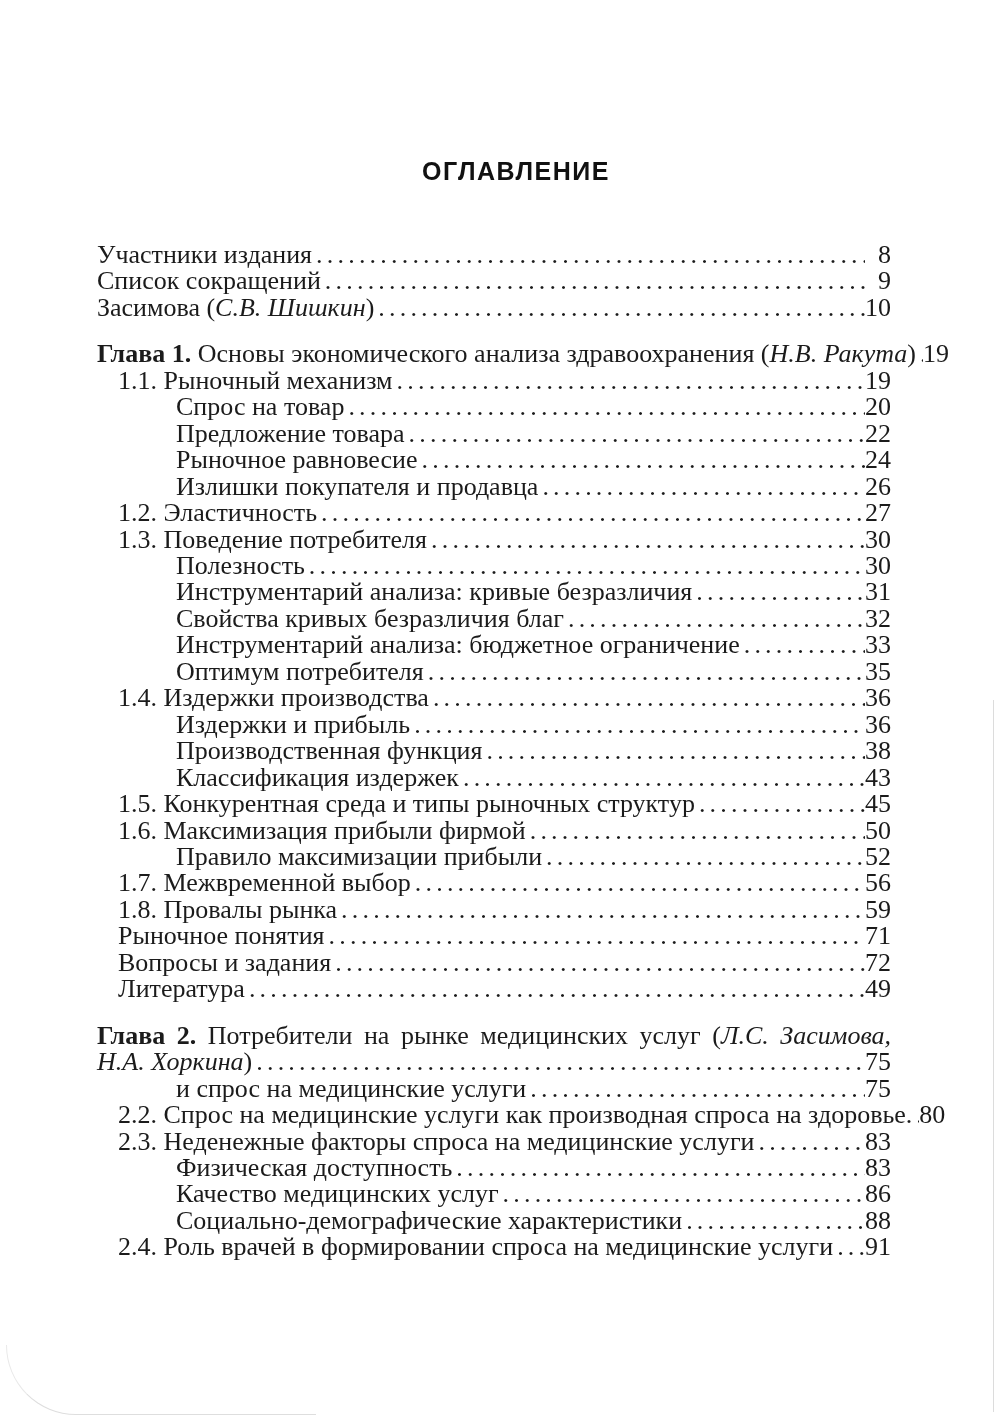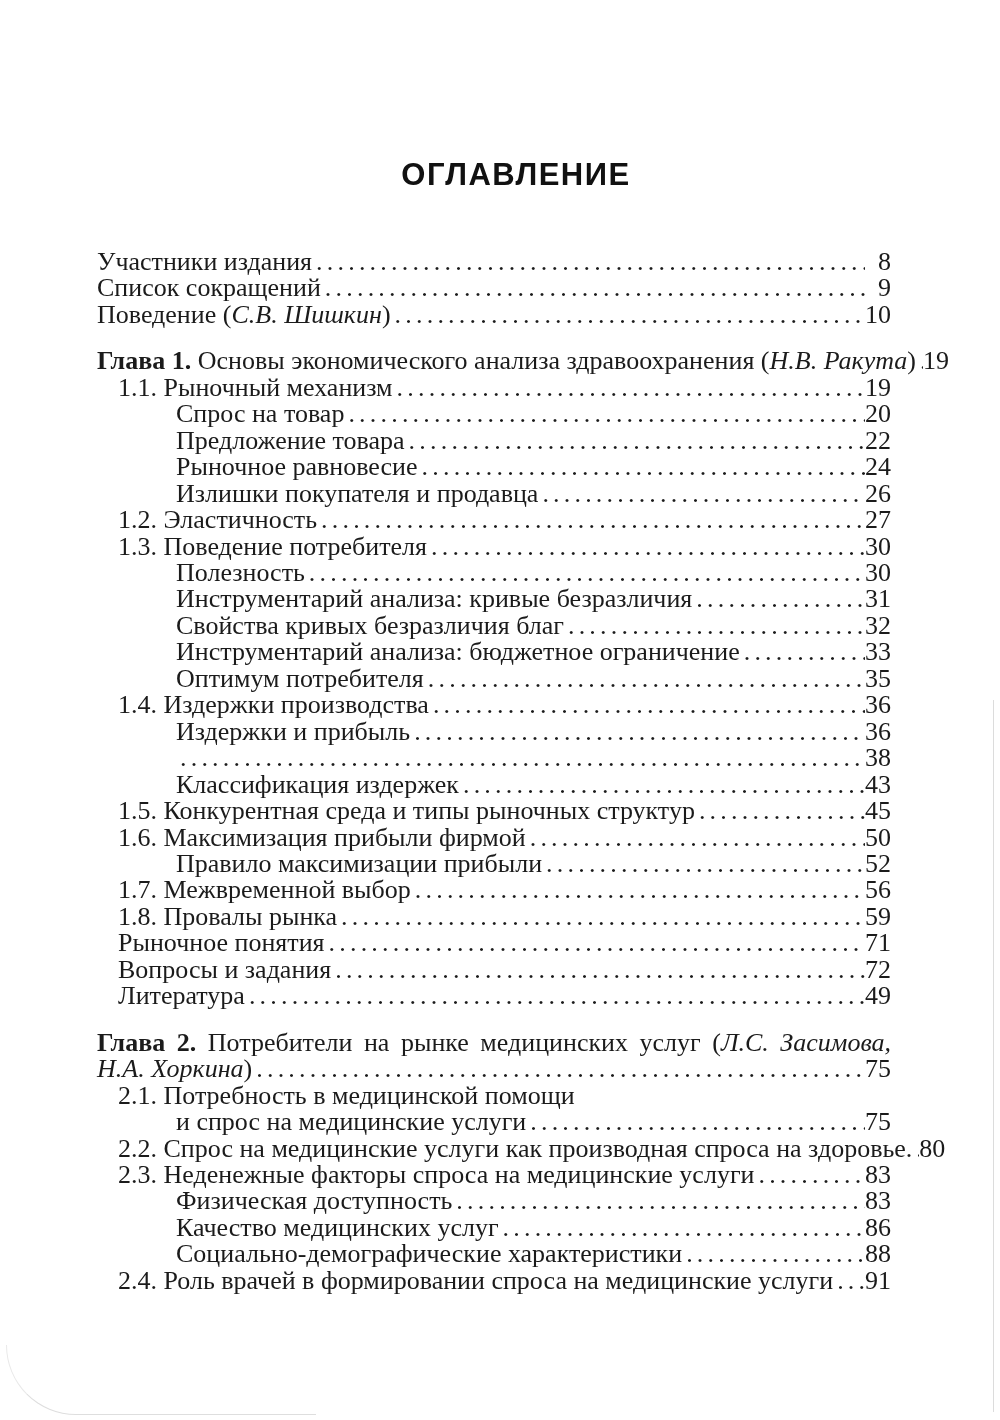--- a/index.html
+++ b/index.html
@@ -9,21 +9,21 @@
   }
   body {
     font-family: "Liberation Serif", serif;
     color: #1b1b1b;
     position: relative;
     overflow: hidden;
   }
   .title {
     font-family: "Liberation Sans", sans-serif;
     font-weight: 700;
-    font-size: 31px;
+    font-size: 25px;
     letter-spacing: 1.5px;
     text-align: center;
     padding-top: 157px;
     color: #111;
     margin-left: 32px;
   }
   .toc {
     margin: 56px 12px 0 97px;
     width: 794px;
     font-size: 26px;
@@ -87,21 +87,21 @@
         <span class="text"><span>Участники издания</span></span>
         <span class="dots"></span>
         <span class="pg">8</span>
       </div>
       <div class="line ind-0">
         <span class="text"><span>Список сокращений</span></span>
         <span class="dots"></span>
         <span class="pg">9</span>
       </div>
       <div class="line ind-0">
-        <span class="text"><span>Поведение (</span><span class="i">С.В. Шишкин</span><span>)</span></span>
+        <span class="text"><span>Засимова (</span><span class="i">С.В. Шишкин</span><span>)</span></span>
         <span class="dots"></span>
         <span class="pg">10</span>
       </div>
       <div class="line ind-0 gap">
         <span class="text"><span class="b">Глава 1.</span><span> Основы экономического анализа здравоохранения (</span><span class="i">Н.В. Ракута</span><span>)</span></span>
         <span class="dots"></span>
         <span class="pg">19</span>
       </div>
       <div class="line ind-1">
         <span class="text"><span>1.1. Рыночный механизм</span></span>
@@ -167,20 +167,21 @@
         <span class="text"><span>1.4. Издержки производства</span></span>
         <span class="dots"></span>
         <span class="pg">36</span>
       </div>
       <div class="line ind-2">
         <span class="text"><span>Издержки и прибыль</span></span>
         <span class="dots"></span>
         <span class="pg">36</span>
       </div>
       <div class="line ind-2">
+        <span class="text"><span>Производственная функция</span></span>
         <span class="dots"></span>
         <span class="pg">38</span>
       </div>
       <div class="line ind-2">
         <span class="text"><span>Классификация издержек</span></span>
         <span class="dots"></span>
         <span class="pg">43</span>
       </div>
       <div class="line ind-1">
         <span class="text"><span>1.5. Конкурентная среда и типы рыночных структур</span></span>
@@ -222,23 +223,20 @@
         <span class="dots"></span>
         <span class="pg">49</span>
       </div>
       <div class="line ind-0 gap justify">
         <span class="text"><span class="b">Глава 2.</span><span> Потребители на рынке медицинских услуг (</span><span class="i">Л.С. Засимова,</span></span>
       </div>
       <div class="line ind-0">
         <span class="text"><span class="i">Н.А. Хоркина</span><span>)</span></span>
         <span class="dots"></span>
         <span class="pg">75</span>
-      </div>
-      <div class="line ind-1">
-        <span class="text"><span>2.1. Потребность в медицинской помощи</span></span>
       </div>
       <div class="line ind-2">
         <span class="text"><span>и спрос на медицинские услуги</span></span>
         <span class="dots"></span>
         <span class="pg">75</span>
       </div>
       <div class="line ind-1">
         <span class="text"><span>2.2. Спрос на медицинские услуги как производная спроса на здоровье.</span></span>
         <span class="dots"></span>
         <span class="pg">80</span>

